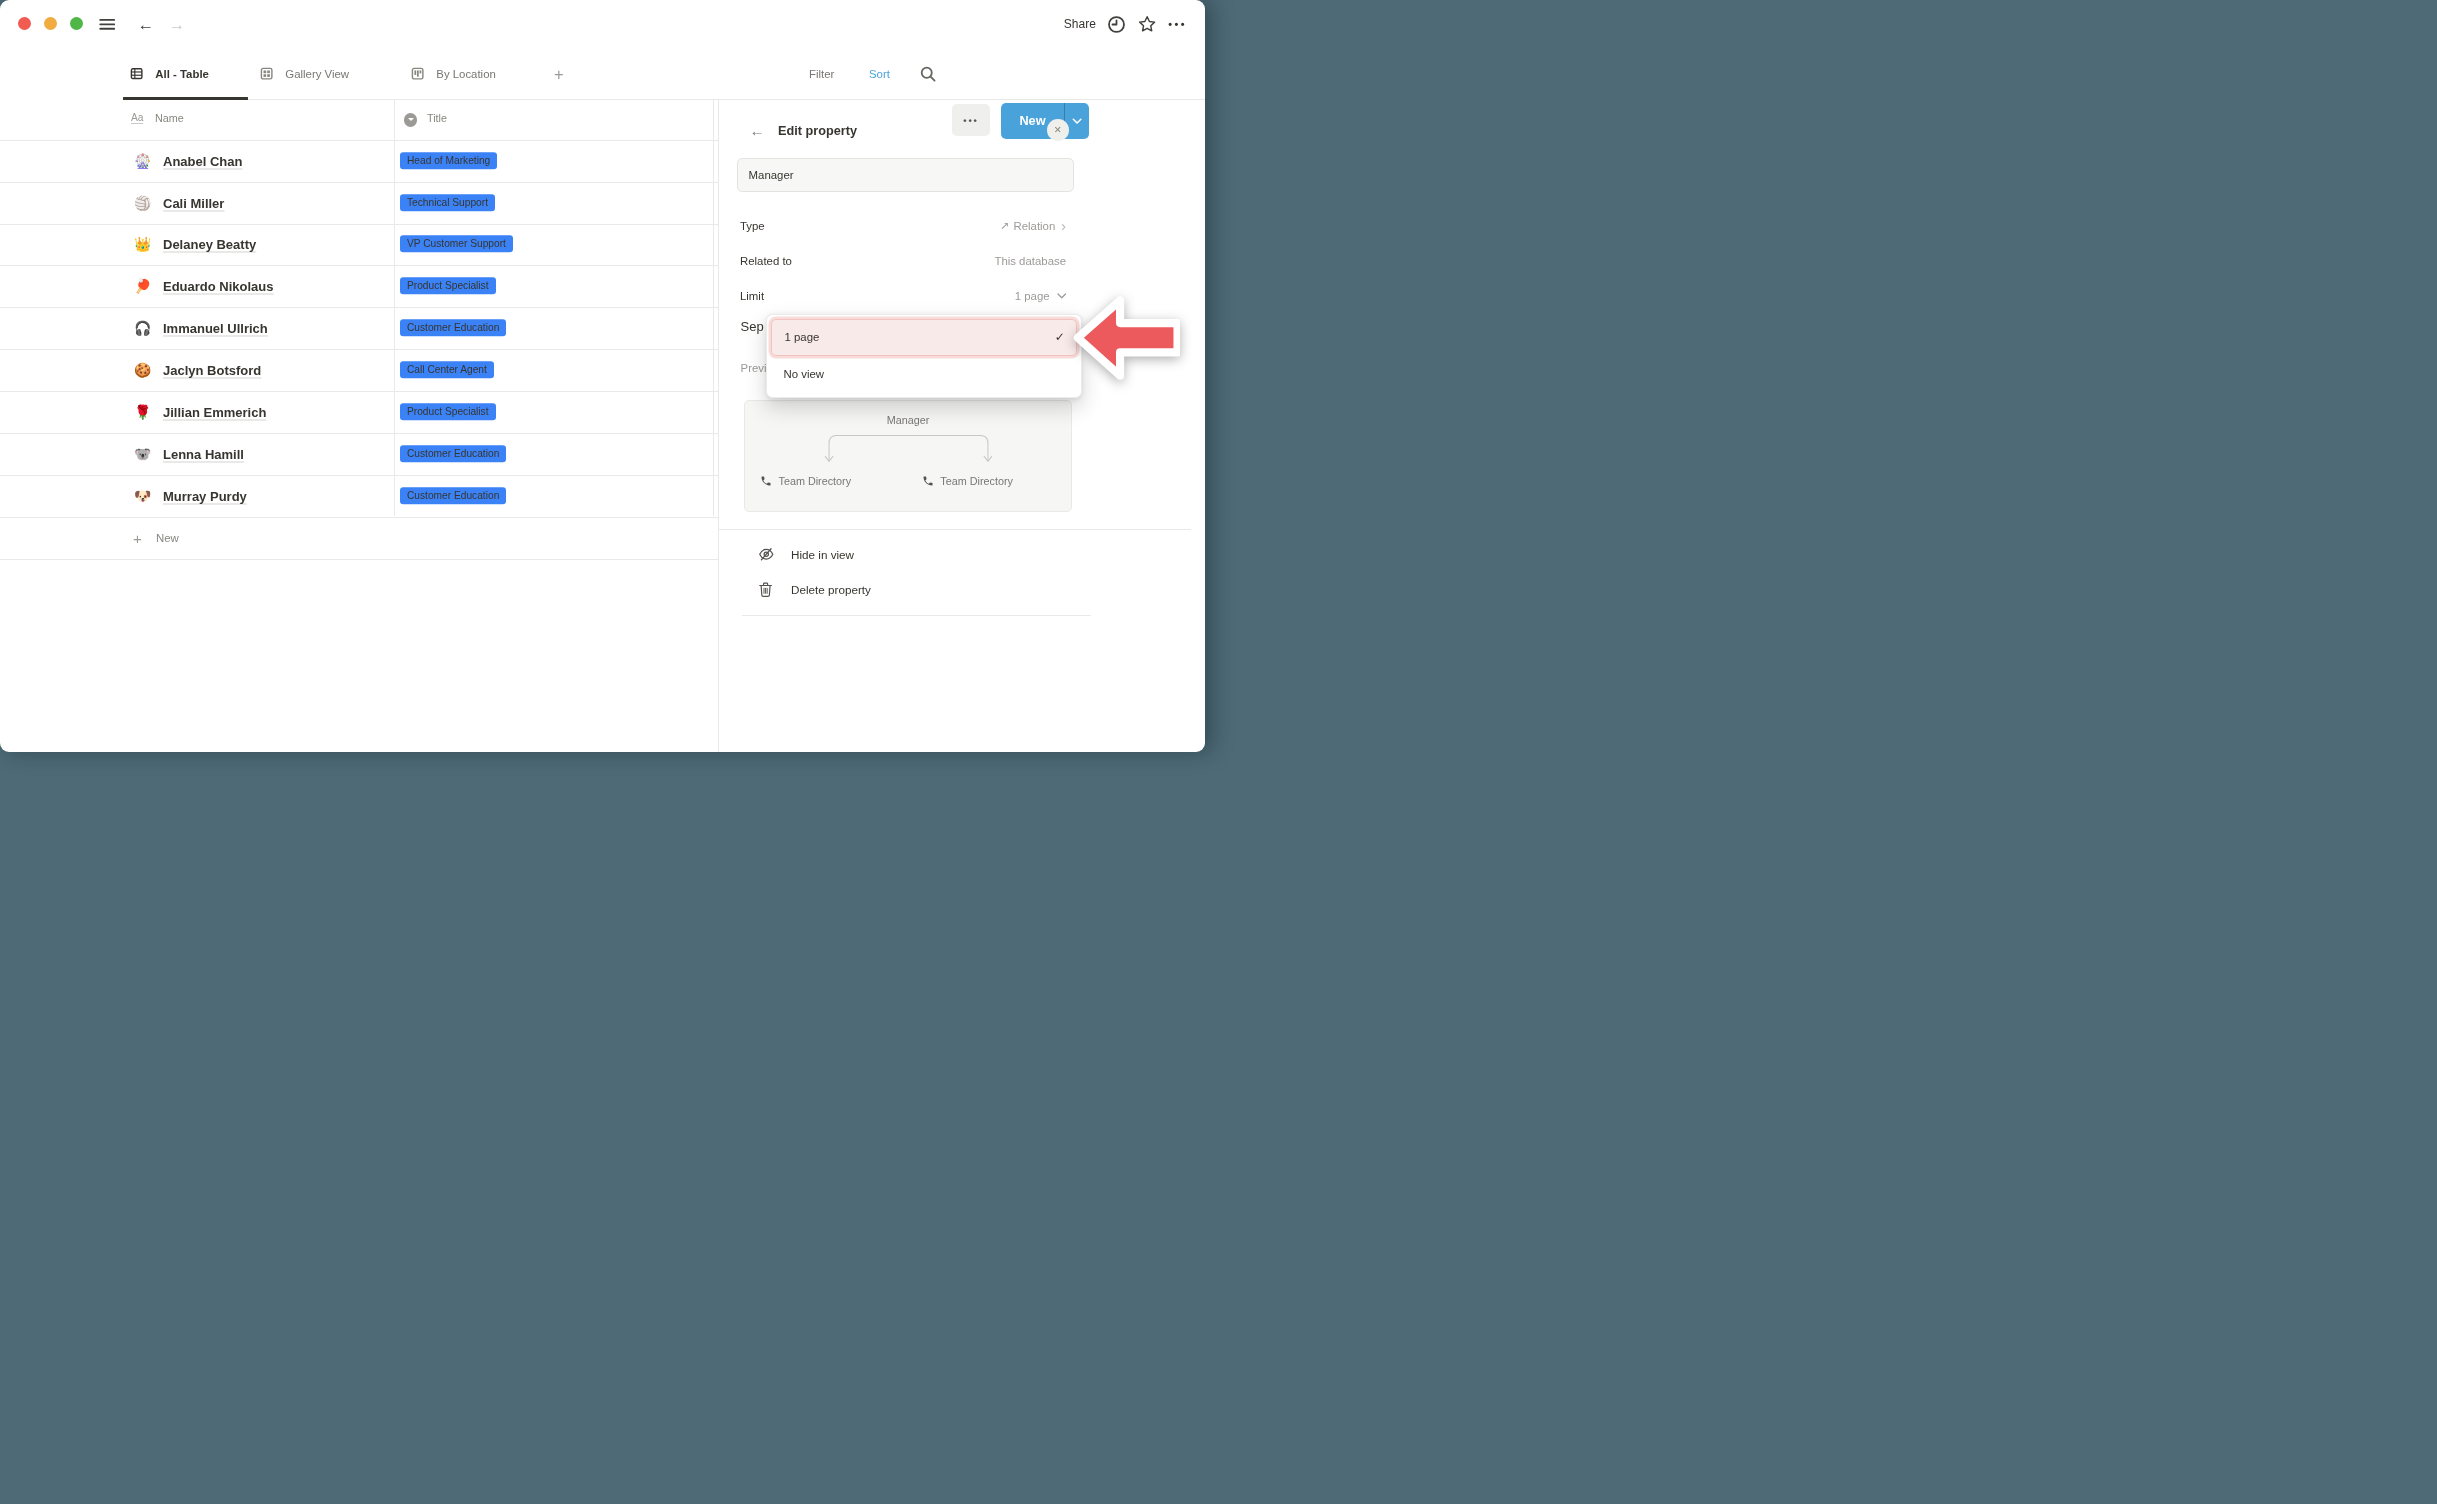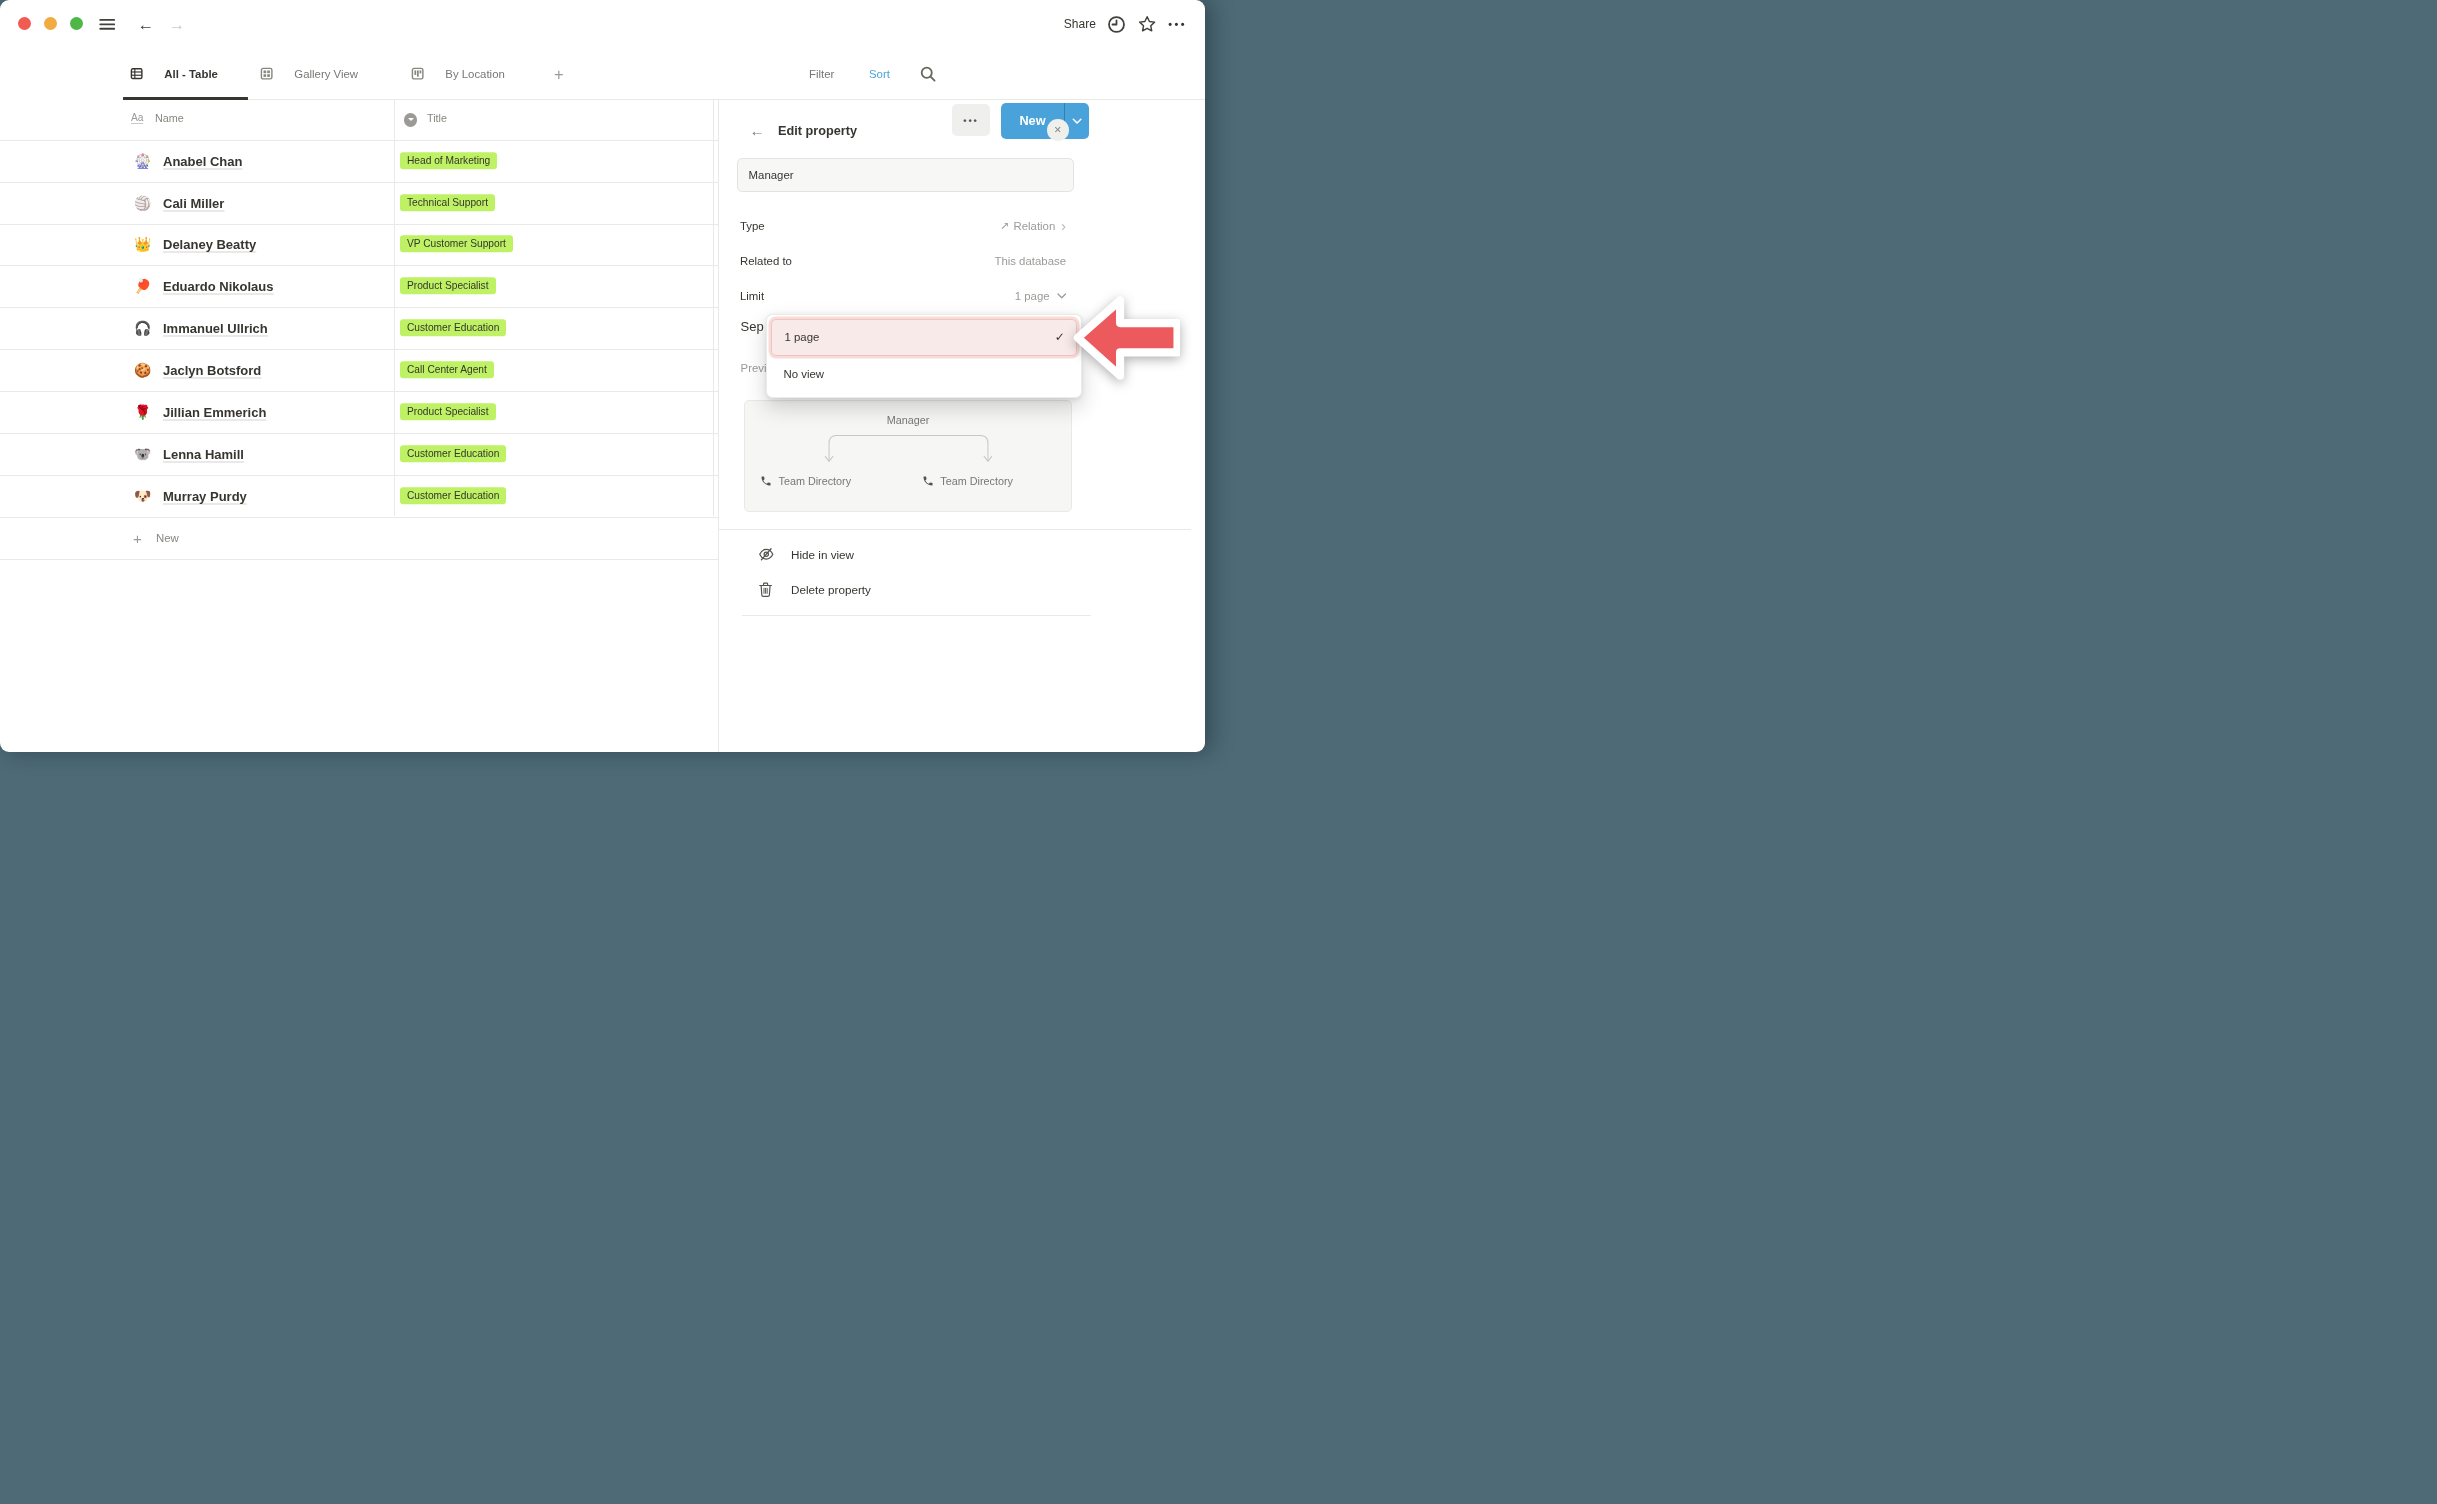--- a/index.html
+++ b/index.html
@@ -20,21 +20,21 @@
   .lights{position:absolute;left:18px;top:17px;display:flex;gap:12.7px;}
   .light{width:13.3px;height:13.3px;border-radius:50%;}
   .tb-icon{position:absolute;top:14px;display:flex;align-items:center;justify-content:center;width:21.6px;height:20.3px;color:#37352f;}
   .tb-arrow{font-size:16.5px;line-height:1;}
   .tb-right{position:absolute;right:18px;top:0;height:48px;display:flex;align-items:center;gap:11px;}
   .share{font-size:12px;color:#37352f;}
   .dots{font-size:10.8px;letter-spacing:2.5px;font-weight:bold;color:#37352f;}
   
   .toolbar{position:absolute;left:0;top:48px;width:100%;height:52px;}
   .toolbar .divider{position:absolute;left:123px;right:0;bottom:0;height:0.6px;background:#e9e9e7;}
-  .tab{position:absolute;top:0;height:100%;display:flex;align-items:center;gap:21px;font-size:11.4px;color:#787774;cursor:pointer;}
+  .tab{position:absolute;top:0;height:100%;display:flex;align-items:center;gap:12px;font-size:11.4px;color:#787774;cursor:pointer;}
   .tab.active{color:#37352f;font-weight:700;}
   .tab-underline{position:absolute;left:123px;top:49px;width:125px;height:2.5px;background:#37352f;border-radius:0.6px;}
   .tab svg{display:block;}
   .add-view{position:absolute;left:554px;top:0;height:100%;display:flex;align-items:center;font-size:16.5px;color:#9b9a97;}
   .tbar-link{position:absolute;top:0;height:100%;display:flex;align-items:center;font-size:11.4px;}
   .search-btn{position:absolute;left:919px;top:0;height:100%;display:flex;align-items:center;}
   .more-pill{position:absolute;left:952px;top:56px;width:38px;height:32px;border-radius:5.1px;background:#efefed;display:flex;align-items:center;justify-content:center;}
   .more-pill span{font-size:9.5px;letter-spacing:1.9px;font-weight:bold;color:#57554f;}
   .new-btn{position:absolute;left:1001px;top:55px;width:88px;height:36px;border-radius:5.1px;background:#4aa2da;display:flex;color:#fff;}
   .new-btn .label{flex:1;display:flex;align-items:center;justify-content:center;font-size:12.7px;font-weight:700;}
@@ -43,21 +43,21 @@
   .thead{position:absolute;left:0;top:100px;width:718px;height:40px;border-bottom:0.6px solid #e9e9e7;}
   .aa{position:absolute;left:131px;top:12px;font-size:10.2px;color:#9b9a97;border-bottom:1.3px solid #c9c8c5;line-height:1.1;}
   .hname{position:absolute;left:155px;top:12px;font-size:10.8px;color:#87867f;}
   .sel-icon{position:absolute;left:404px;top:13.3px;width:13.3px;height:13.3px;border-radius:50%;background:#9b9a97;}
   .sel-icon:after{content:"";position:absolute;left:3.5px;top:5.1px;border-left:3.2px solid transparent;border-right:3.2px solid transparent;border-top:3.8px solid #fff;}
   .htitle{position:absolute;left:427px;top:12px;font-size:10.8px;color:#87867f;}
   .vline{position:absolute;width:0.6px;background:#e9e9e7;}
   .trow{position:absolute;left:0;width:718px;height:42px;border-bottom:0.6px solid #e9e9e7;}
   .remoji{position:absolute;left:134px;top:50%;transform:translateY(-50%);font-size:14px;font-family:"DejaVu Sans",sans-serif;}
   .rname{position:absolute;left:163px;top:50%;transform:translateY(-50%);font-size:13px;font-weight:600;color:#37352f;text-decoration:underline;text-decoration-color:rgba(55,53,47,.22);text-underline-offset:3.2px;text-decoration-thickness:1px;white-space:nowrap;}
-  .rtag{position:absolute;left:400px;top:50%;transform:translateY(-50%);background:#bef264;border-radius:3.2px;padding:3.2px 7px;font-size:10.2px;color:#37352f;white-space:nowrap;}
+  .rtag{position:absolute;left:400px;top:50%;transform:translateY(-50%);background:#3b82f6;border-radius:3.2px;padding:3.2px 7px;font-size:10.2px;color:#37352f;white-space:nowrap;}
   .newrow{position:absolute;left:0;top:517px;width:718px;height:42px;border-bottom:0.6px solid #e9e9e7;color:#9b9a97;}
   .newrow .plus{position:absolute;left:133px;top:50%;transform:translateY(-50%);font-size:15.2px;font-weight:400;}
   .newrow .nlabel{position:absolute;left:156px;top:50%;transform:translateY(-50%);font-size:11.4px;color:#87867f;}
   
   .panel-sep{position:absolute;left:718px;top:100px;bottom:0;width:0.6px;background:#e9e9e7;}
   .panel{position:absolute;left:719px;top:100px;right:14px;bottom:0;}
   .p-abs{position:absolute;}
   .p-back{left:30.5px;top:21.6px;font-size:15.2px;color:#787774;}
   .p-title{left:59px;top:23.5px;font-size:12.7px;font-weight:700;color:#37352f;}
   .p-close{left:328px;top:19px;width:21.6px;height:21.6px;border-radius:50%;background:#efefec;display:flex;align-items:center;justify-content:center;font-size:9.5px;color:#87867f;}

